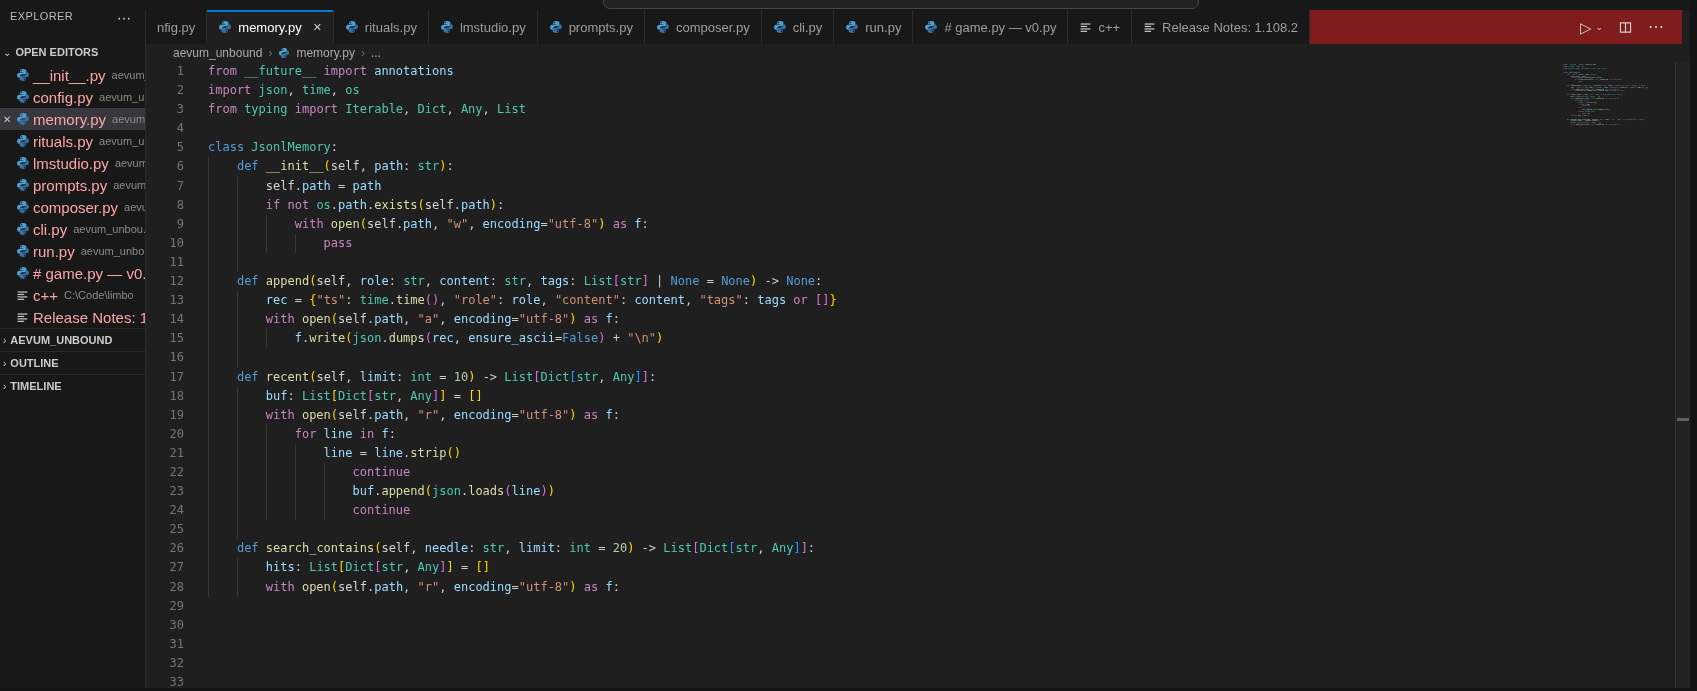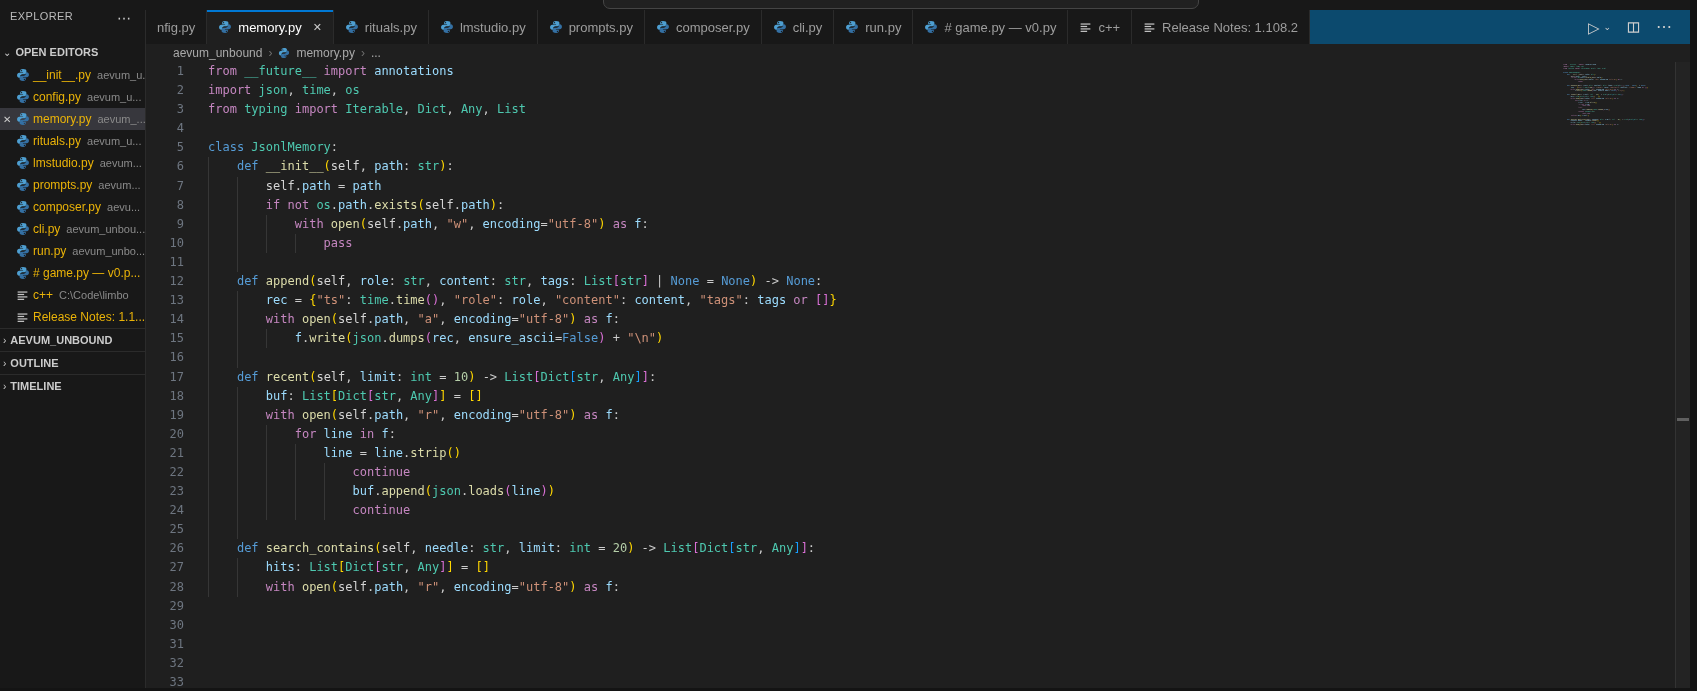--- a/index.html
+++ b/index.html
@@ -4,21 +4,21 @@
 <style>
   html,body{margin:0;padding:0}
   body{width:1697px;height:691px;overflow:hidden;background:#141414;font-family:"Liberation Sans",sans-serif;position:relative;-webkit-font-smoothing:antialiased}
   .window{position:absolute;left:0;top:0;width:1690px;height:688px;background:#1f1f1f;overflow:hidden}
 
   
   .titlebar{position:absolute;left:0;top:0;right:0;height:10px;background:#181818;overflow:hidden;z-index:5}
   .cmdcenter{position:absolute;left:603px;top:-22px;width:594px;height:29px;background:#212121;border:1px solid #454545;border-radius:7px}
 
   
-  .tabbar{position:absolute;left:146px;right:0;top:10px;height:34px;background:#0c4a6e;display:flex;z-index:4}
+  .tabbar{position:absolute;left:146px;right:8px;top:10px;height:34px;background:#7f1d1d;display:flex;z-index:4}
   .tabstrip{display:flex;flex:1;overflow:hidden}
   .tab{display:flex;align-items:center;gap:6px;padding:0 11px;border-right:1px solid #2b2b2b;position:relative;background:#181818;cursor:pointer;flex:none}
   .tab.active{background:#1f1f1f}
   .tab.active::before{content:'';position:absolute;left:0;right:0;top:0;height:2px;background:var(--accent,#0078d4)}
   .tab-label{font-size:13px;color:#9d9d9d;white-space:pre}
   .tab.active .tab-label{color:#ffffff}
   .tab-close{color:#cccccc;font-size:11px;margin-left:5px}
   .tab svg{flex:none}
   .tabactions{display:flex;align-items:center;gap:15px;padding:0 17px;flex:none}
   .act{color:#cfcfcf;font-size:15px;display:flex;align-items:center;cursor:pointer;line-height:1}
@@ -28,21 +28,21 @@
   
   .sidebar{position:absolute;left:0;top:10px;width:146px;bottom:0;background:#181818;border-right:1px solid #2b2b2b;box-sizing:border-box;z-index:3;overflow:hidden}
   .sb-title-row{height:30px;display:flex;align-items:flex-start;justify-content:space-between;padding:0 13px 0 10px;color:#bbbbbb;font-size:11px;letter-spacing:.4px}
   .sb-title-row .more{color:#cccccc;font-size:14px;cursor:pointer;letter-spacing:1px}
   .sb-header{height:24px;display:flex;align-items:center;font-size:11px;font-weight:700;color:#cccccc;padding-left:3px;gap:4px;cursor:pointer}
   .sb-header .chev,.sb-section .chev{font-size:10px;color:#cccccc;font-weight:400}
   .sb-item{height:22px;display:flex;align-items:center;position:relative;padding-left:33px;cursor:pointer;overflow:hidden;white-space:nowrap}
   .sb-item.active{background:#37373d}
   .sb-close{position:absolute;left:3px;color:#cccccc;font-size:10px}
   .sb-ico{position:absolute;left:16px;width:14px;height:14px}
-  .sb-name{font-size:12px;color:#eab308;white-space:pre}
+  .sb-name{font-size:15px;color:#fca5a5;white-space:pre}
   .sb-desc{font-size:11px;color:#8a8a8a;margin-left:6px;white-space:pre}
   .sb-section{height:22px;display:flex;align-items:center;gap:4px;border-top:1px solid #2b2b2b;font-size:11px;font-weight:700;color:#cccccc;padding-left:3px;cursor:pointer}
 
   
   .editor{position:absolute;left:146px;top:44px;right:0;bottom:0;background:#1f1f1f}
   .breadcrumb{height:18px;display:flex;align-items:center;gap:6px;padding-left:27px;font-size:12px;color:#a9a9a9}
   .bc-sep{color:#6e6e6e}
   .bc-ico{width:12px;height:12px;display:flex}
   .bc-ico svg{width:12px;height:12px}
   .bc-item{cursor:pointer}

